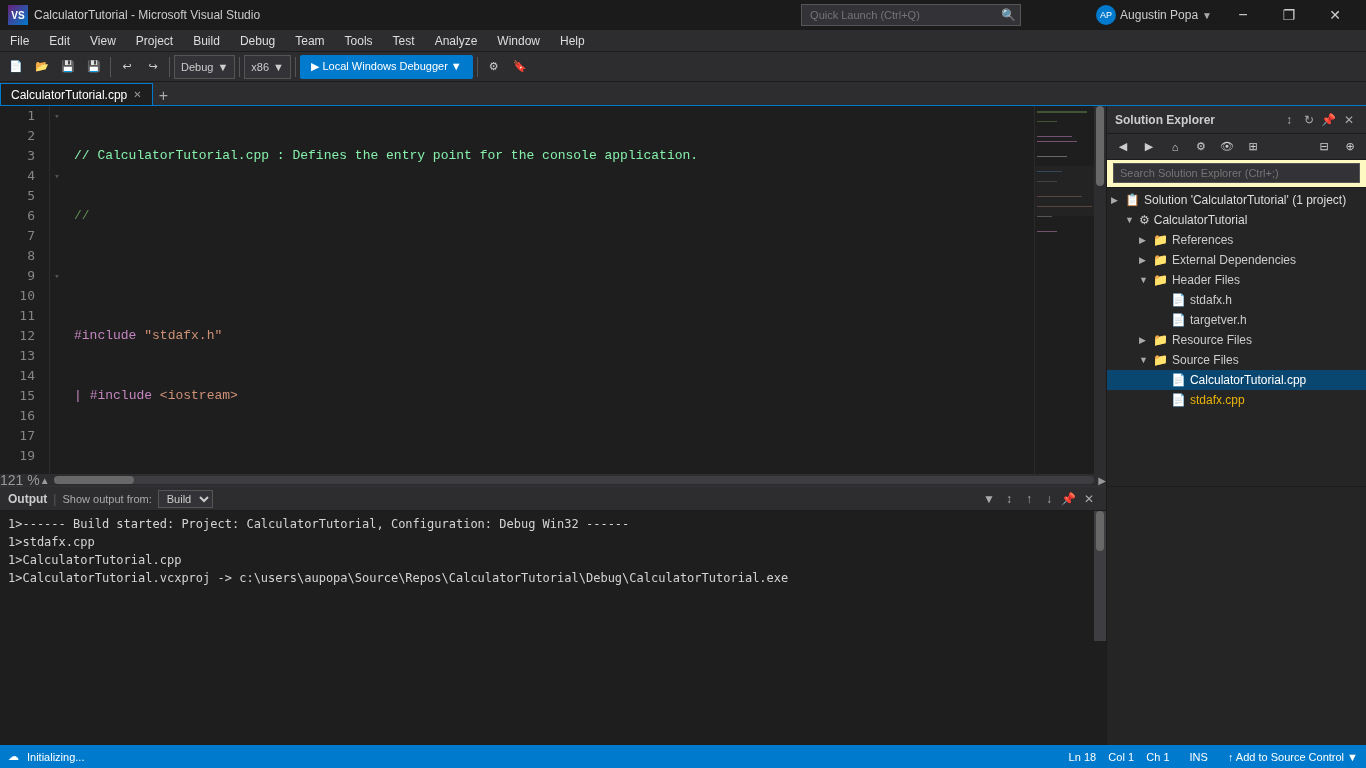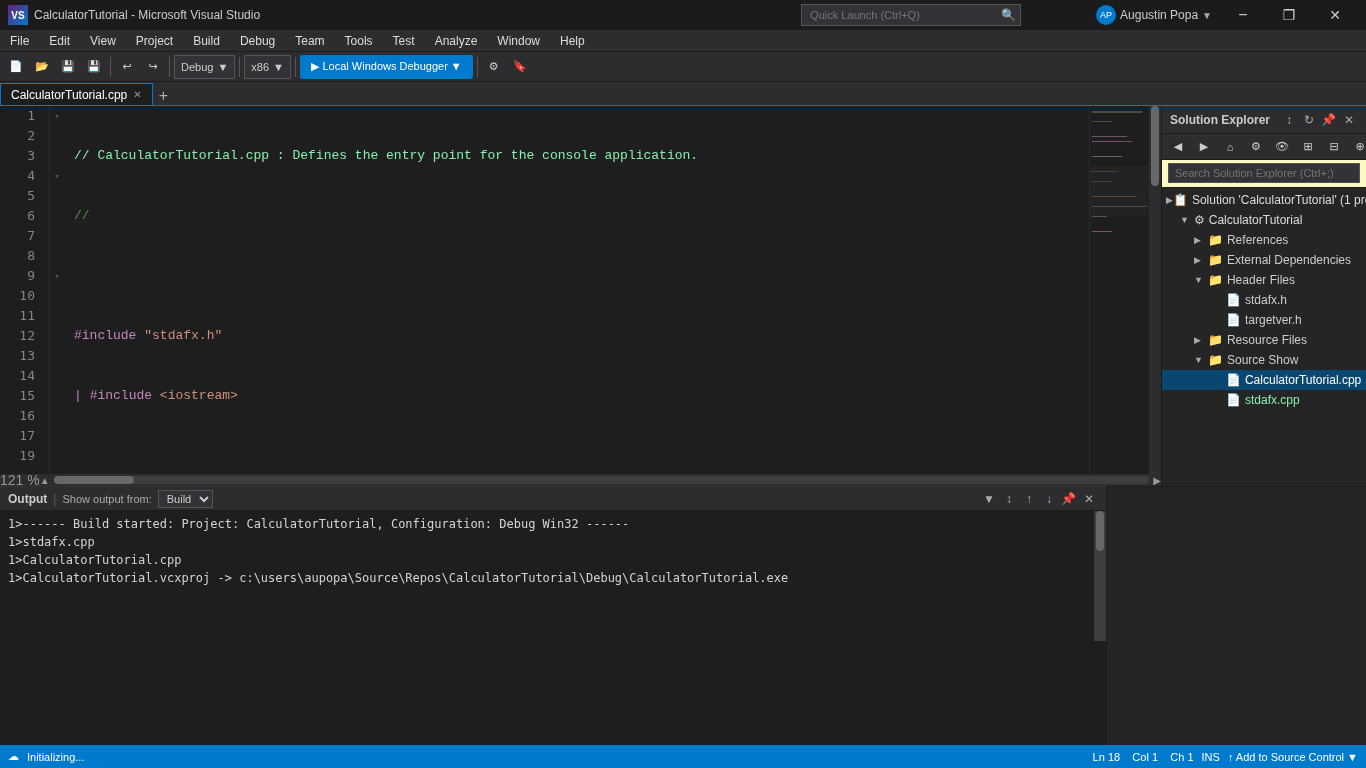--- a/index.html
+++ b/index.html
@@ -405,21 +405,21 @@
     <div style="height:12px;background:#2d2d30;display:flex;align-items:center;">
       <span style="font-size:14px;color:#999;padding:0 0;white-space:nowrap;">121 %</span>
       <span style="color:#999;font-size:10px;">▲</span>
       <div style="flex:1;height:8px;background:#3e3e42;margin:0 4px;border-radius:4px;position:relative;">
         <div style="position:absolute;left:0;top:0;width:80px;height:100%;background:#686868;border-radius:4px;"></div>
       </div>
       <button style="background:transparent;border:none;color:#999;font-size:10px;cursor:pointer;">▶</button>
     </div>
   </div>
 
-  <div id="solution-explorer" style="width:205px;background:#252526;border-left:1px solid #1b1b1c;display:flex;flex-direction:column;">
+  <div id="solution-explorer" style="width:260px;background:#252526;border-left:1px solid #1b1b1c;display:flex;flex-direction:column;">
     <div id="se-header" style="height:28px;background:#2d2d30;display:flex;align-items:center;padding:0 8px;border-bottom:1px solid #1b1b1c;">
       <span style="font-size:12px;font-weight:bold;color:#ccc;flex:1;">Solution Explorer</span>
       <div style="margin-left:auto;display:flex;gap:2px;">
         <button class="panel-action-btn">↕</button>
         <button class="panel-action-btn">↻</button>
         <button class="panel-action-btn">📌</button>
         <button class="panel-action-btn">✕</button>
       </div>
     </div>
     <div id="se-toolbar" style="height:26px;background:#2d2d30;display:flex;align-items:center;padding:0 4px;gap:2px;border-bottom:1px solid #1b1b1c;">
@@ -483,33 +483,33 @@
 
       <div class="tree-item" style="padding-left:32px;">
         <span style="width:14px;font-size:9px;color:#aaa;">▶</span>
         <span style="margin-right:4px;">📁</span>
         <span style="font-size:12px;color:#ccc;">Resource Files</span>
       </div>
 
       <div class="tree-item" style="padding-left:32px;">
         <span style="width:14px;font-size:9px;color:#aaa;">▼</span>
         <span style="margin-right:4px;">📁</span>
-        <span style="font-size:12px;color:#ccc;">Source Show</span>
+        <span style="font-size:12px;color:#ccc;">Source Files</span>
       </div>
 
       <div class="tree-item selected" style="padding-left:50px;">
         <span style="width:14px;font-size:9px;color:#aaa;"> </span>
         <span style="margin-right:4px;">📄</span>
         <span style="font-size:12px;color:#fff;">CalculatorTutorial.cpp</span>
       </div>
 
       <div class="tree-item" style="padding-left:50px;">
         <span style="width:14px;font-size:9px;color:#aaa;"> </span>
         <span style="margin-right:4px;">📄</span>
-        <span style="font-size:12px;color:#86efac;">stdafx.cpp</span>
+        <span style="font-size:12px;color:#eab308;">stdafx.cpp</span>
       </div>
     </div>
   </div>
 </div>
 
 <div style="position:absolute;top:calc(30px+22px+30px+24px+380px);right:0;width:260px;height:55px;background:#252526;border-left:1px solid #1b1b1c;border-top:1px solid #1b1b1c;display:flex;flex-direction:column;">
 </div>
 
 <div style="display:flex;height:calc(768px - 30px - 22px - 30px - 24px - 380px - 23px);background:#1e1e1e;">
 
@@ -557,21 +557,21 @@
       <button class="tb-btn">📄</button>
     </div>
   </div>
 </div>
 
 <div id="status-bar" style="height:23px;background:#007acc;display:flex;align-items:center;padding:0 8px;font-size:11px;color:#fff;gap:16px;position:fixed;bottom:0;width:1366px;">
   <div style="display:flex;align-items:center;gap:8px;">
     <span>☁</span>
     <span>Initializing...</span>
   </div>
-  <div style="margin-left:auto;display:flex;align-items:center;gap:8px;">
+  <div style="margin-left:auto;display:flex;align-items:center;gap:20px;">
     <span>
       <span>Ln 18</span>
       &nbsp;&nbsp;
       <span>Col 1</span>
       &nbsp;&nbsp;
       <span>Ch 1</span>
     </span>
     <span>INS</span>
     <span style="cursor:pointer;text-align:center;">↑ Add to Source Control ▼</span>
   </div>

